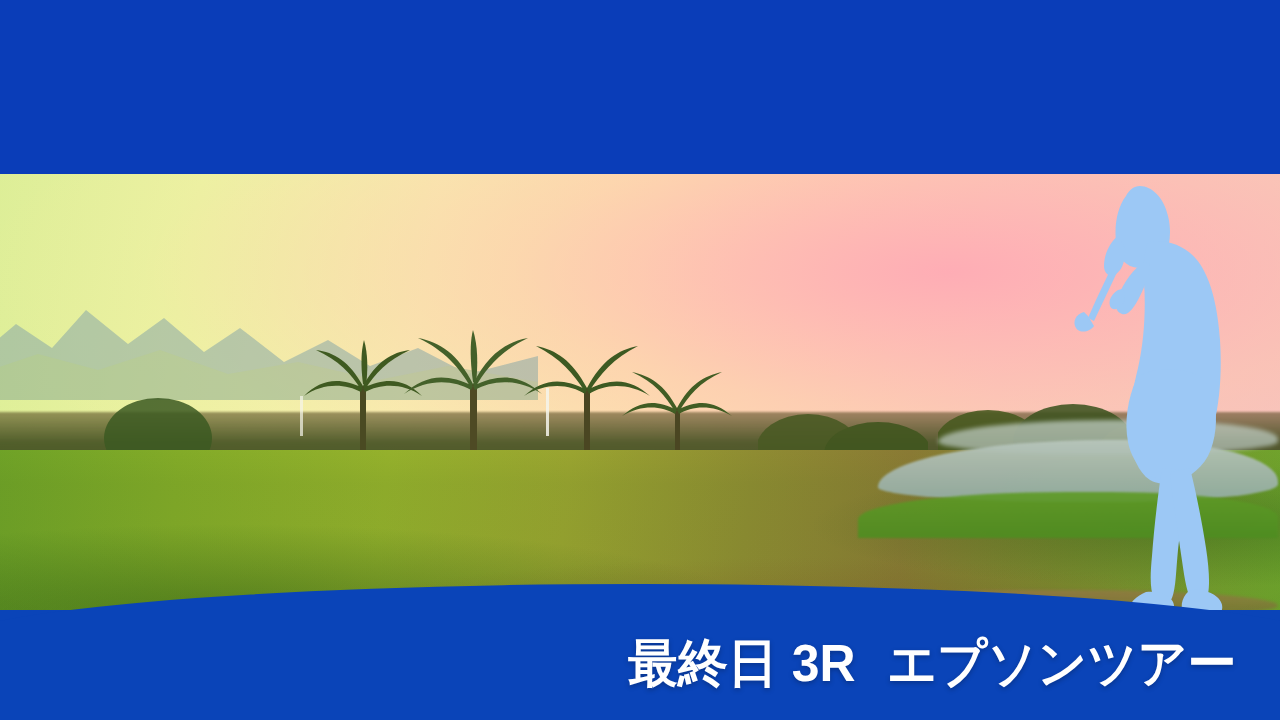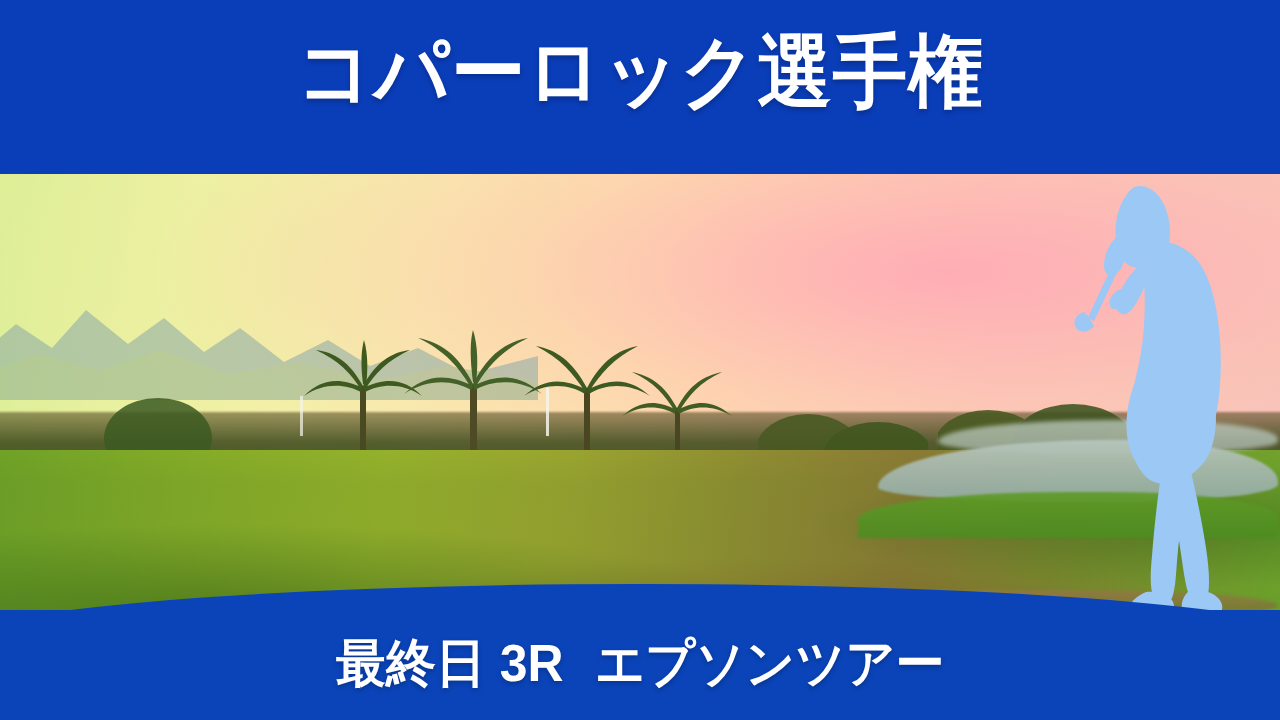--- a/index.html
+++ b/index.html
@@ -169,21 +169,21 @@
     background:#0A44B8;
     z-index:8;
   }
   .bottom-arc{
     position:absolute;left:-60px;top:-26px;width:1400px;height:62px;
     background:#0A44B8;
     border-radius:50%/100% 100% 0 0;
   }
   .bottom-inner{
     position:absolute;left:0;top:0;width:100%;height:100%;
-    display:flex;align-items:center;justify-content:center;
+    display:flex;align-items:center;justify-content:flex-end;
     padding:0 44px 4px 44px;
   }
   .bottom-left-text,.bottom-right-text{
     color:#ffffff;
     font-size:52px;
     font-weight:bold;
     line-height:1;
     white-space:nowrap;
     text-shadow:0 2px 5px rgba(0,0,0,.25);
   }
@@ -328,23 +328,20 @@
 
       <path d="M76,442 C66,446 58,454 58,462 C58,470 68,474 82,472
                C96,470 104,464 104,456 C104,448 92,440 76,442 Z"></path>
 
       <path d="M116,444 C110,452 110,462 118,468 C128,474 144,472 150,464
                C156,456 150,446 138,442 C128,438 120,438 116,444 Z"></path>
     </g>
   </svg>
 
 
-  <div class="top-banner">
-    <span class="top-banner-text">コパーロック選手権</span>
-  </div>
 
   <div class="bottom-bar">
     <div class="bottom-arc"></div>
     <div class="bottom-inner">
       <span class="bottom-left-text">最終日 3R</span>
       <span class="bottom-right-text">エプソンツアー</span>
     </div>
   </div>
 
 </div>

